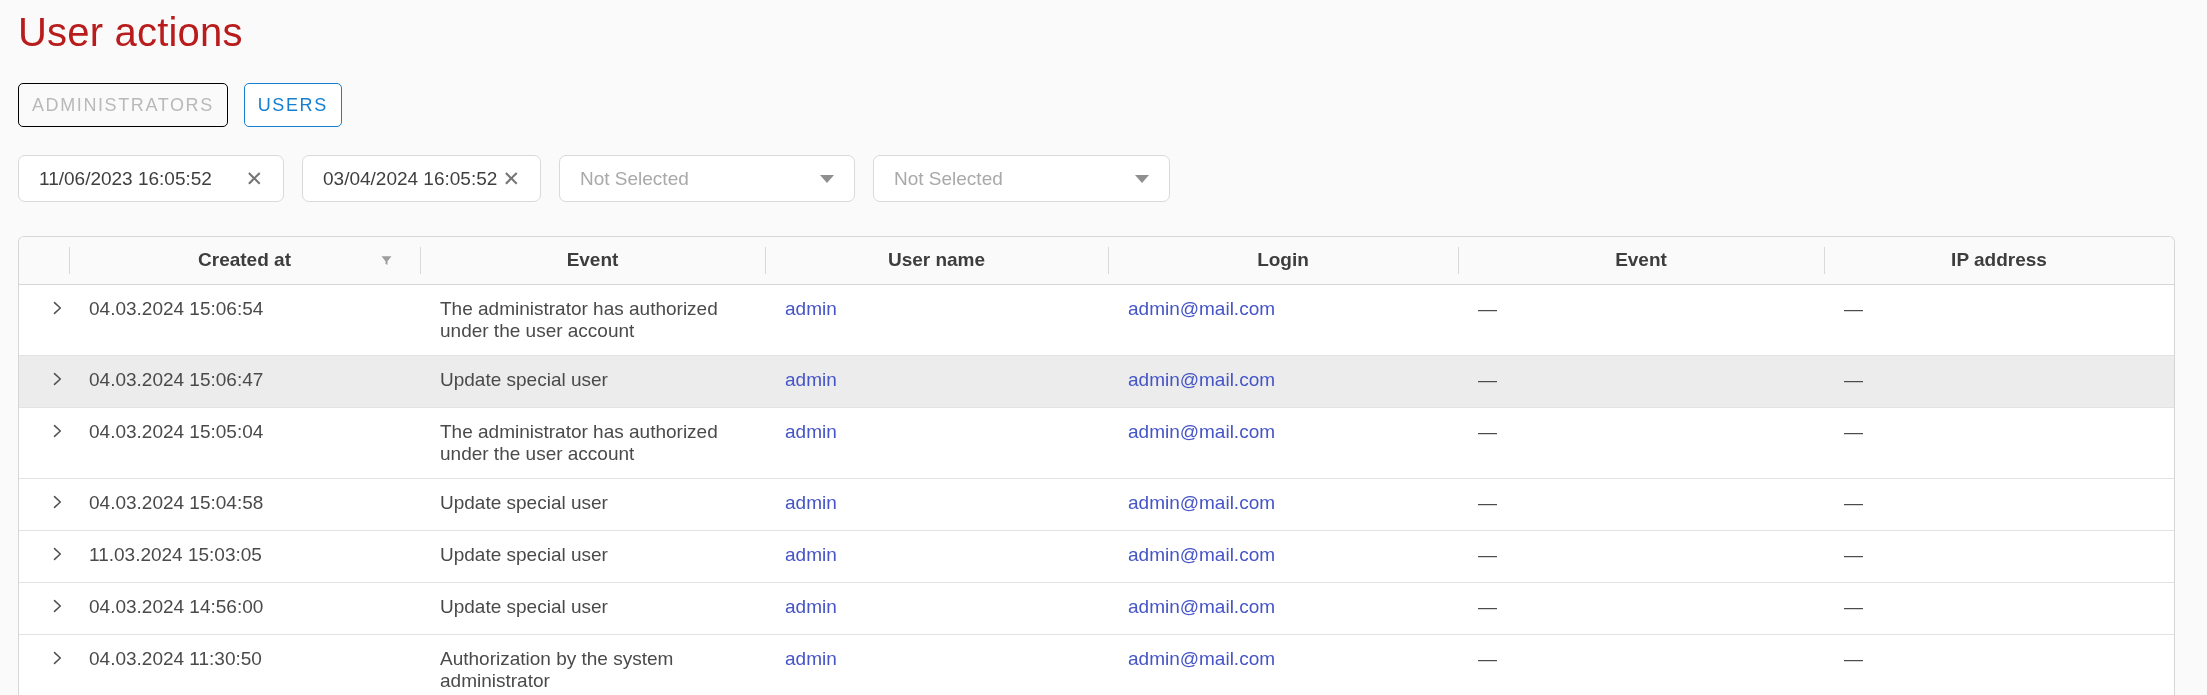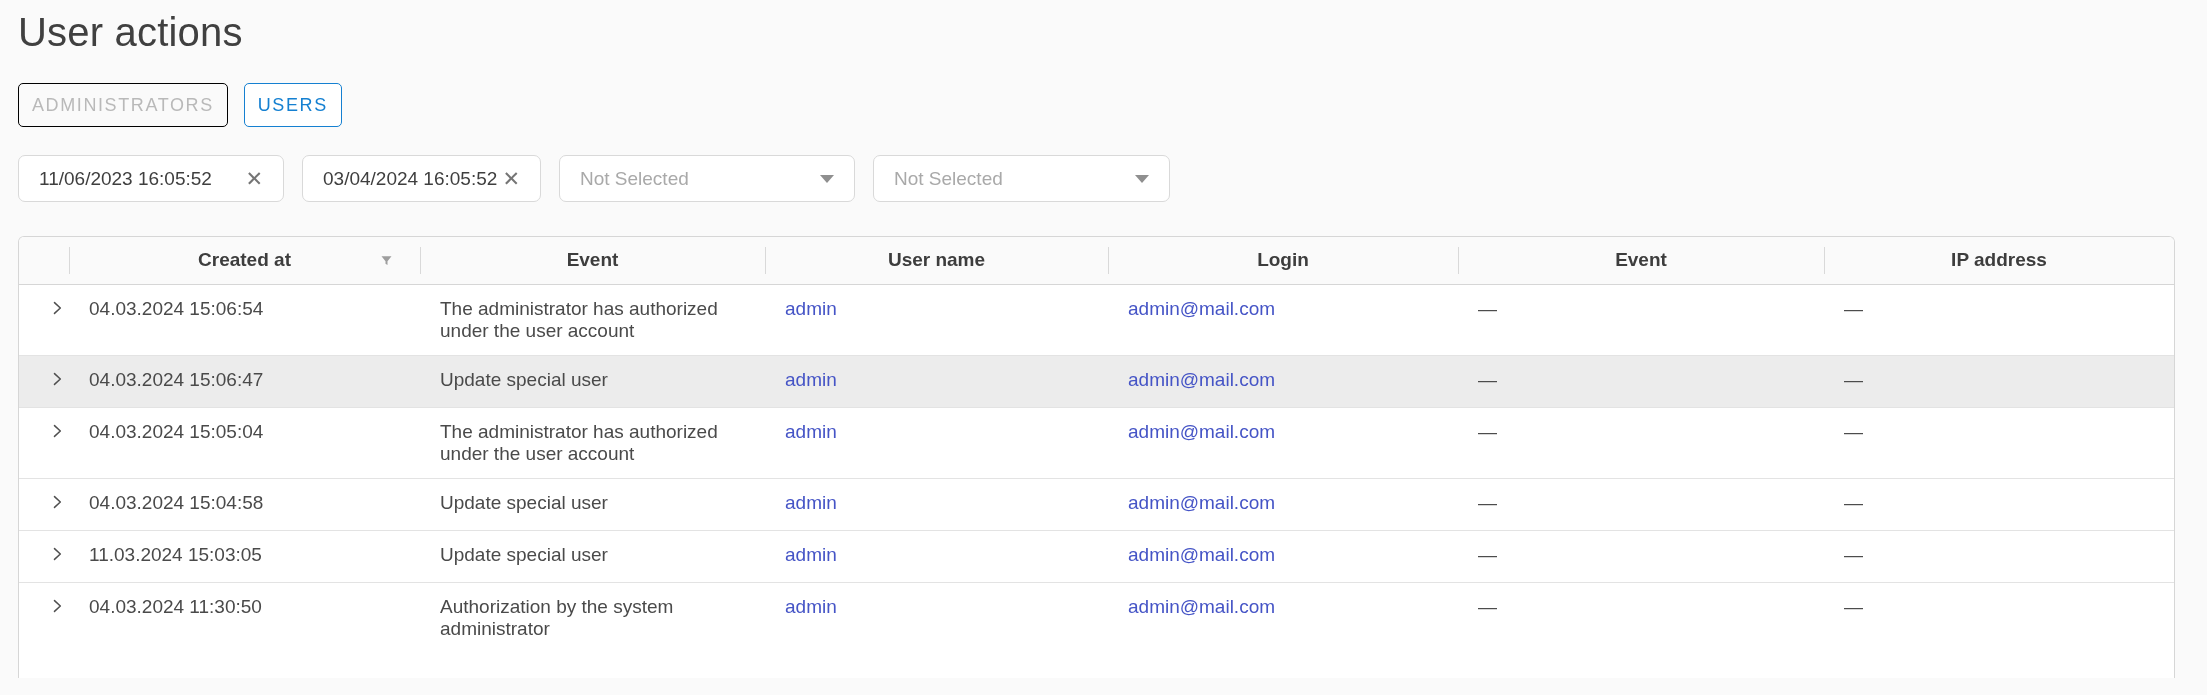--- a/index.html
+++ b/index.html
@@ -8,21 +8,21 @@
     background: #fafafa;
     font-family: "Liberation Sans", sans-serif;
     color: #4a4a4a;
   }
   .page { padding: 8px 32px 0 18px; }
 
   
   .page-title {
     font-size: 40px;
     font-weight: 400;
-    color: #404040;
+    color: #b91c1c;
     letter-spacing: 0.2px;
     line-height: 48px;
   }
 
   
   .tabs { margin-top: 27px; display: flex; gap: 16px; }
   .tab {
     height: 44px;
     padding: 0 13px;
     font-family: "Liberation Sans", sans-serif;
@@ -233,20 +233,31 @@
             <td><span class="event-text">Update special user</span></td>
             <td><a class="cell-link">admin</a></td>
             <td><a class="cell-link">admin@mail.com</a></td>
             <td><span class="dash">—</span></td>
             <td><span class="dash">—</span></td>
           </tr>
           <tr>
             <td class="expander-cell"><span class="chev"><svg width="20" height="20" viewBox="0 0 24 24" fill="none">
                   <path d="M9 5.5l7 6.5-7 6.5" stroke="#4f4f4f" stroke-width="1.8" stroke-linecap="round" stroke-linejoin="round"></path>
                 </svg></span></td>
+            <td>04.03.2024 14:56:00</td>
+            <td><span class="event-text">Update special user</span></td>
+            <td><a class="cell-link">admin</a></td>
+            <td><a class="cell-link">admin@mail.com</a></td>
+            <td><span class="dash">—</span></td>
+            <td><span class="dash">—</span></td>
+          </tr>
+          <tr>
+            <td class="expander-cell"><span class="chev"><svg width="20" height="20" viewBox="0 0 24 24" fill="none">
+                  <path d="M9 5.5l7 6.5-7 6.5" stroke="#4f4f4f" stroke-width="1.8" stroke-linecap="round" stroke-linejoin="round"></path>
+                </svg></span></td>
             <td>04.03.2024 11:30:50</td>
             <td><span class="event-text">Authorization by the system administrator</span></td>
             <td><a class="cell-link">admin</a></td>
             <td><a class="cell-link">admin@mail.com</a></td>
             <td><span class="dash">—</span></td>
             <td><span class="dash">—</span></td>
           </tr>
         </tbody>
     </table>
   </div>

